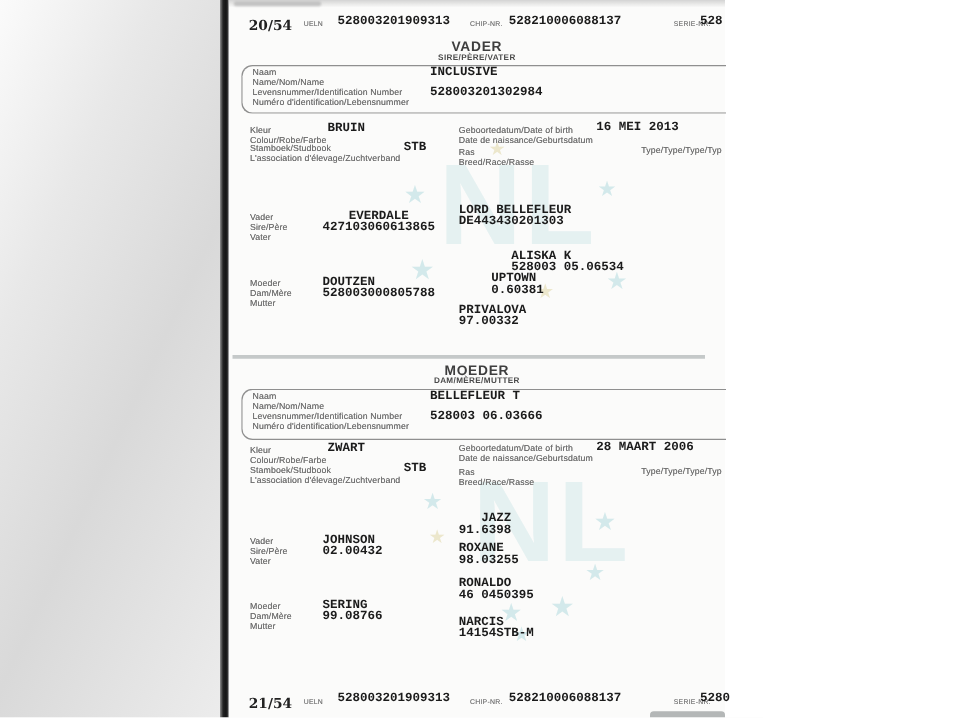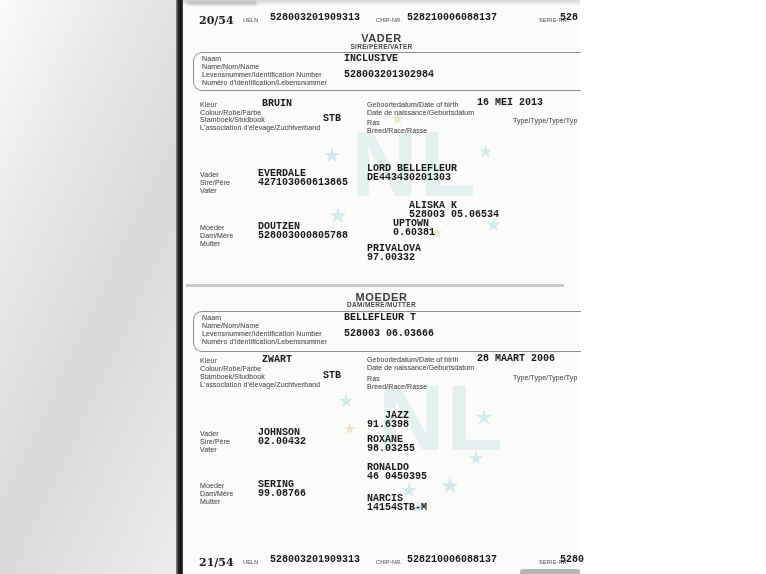--- a/index.html
+++ b/index.html
@@ -81,21 +81,21 @@
   .sec1 .ras-lbl{top:119px;}.sec1 .type-lbl{top:117px;}
   .sec2 .k-lbl{top:357px;}  .sec2 .k-val{top:356px;}
   .sec2 .dob-lbl{top:356px;}.sec2 .dob-val{top:355px;}
   .sec2 .sb-lbl{top:373px;} .sec2 .sb-val{top:372px;}
   .sec2 .ras-lbl{top:375px;}.sec2 .type-lbl{top:374px;}
 
   
   .ped-lbl{left:17px;}
   .ped-name{left:75px;}
   .anc{left:184px;}
-  .sec1 .sire-lbl{top:171px;} .sec1 .sire-name{top:170px;}
+  .sec1 .sire-lbl{top:171px;} .sec1 .sire-name{top:170px;text-align:center;}
   .sec1 .dam-lbl{top:224px;}  .sec1 .dam-name{top:223px;}
   .sec1 .anc0{top:165px;} .sec1 .anc1{top:202px;margin-left:42px;}
   .sec1 .anc2{top:220px;margin-left:26px;} .sec1 .anc3{top:245px;}
   .sec2 .sire-lbl{top:430px;} .sec2 .sire-name{top:429px;}
   .sec2 .dam-lbl{top:482px;}  .sec2 .dam-name{top:481px;}
   .sec2 .anc0{top:412px;text-align:right;} .sec2 .anc1{top:436px;}
   .sec2 .anc2{top:464px;} .sec2 .anc3{top:495px;}
 
   .sec1 .sect-title{top:32px;}  .sec1 .sect-sub{top:43px;}
   .sec2 .sect-title{top:291px;} .sec2 .sect-sub{top:301px;}

